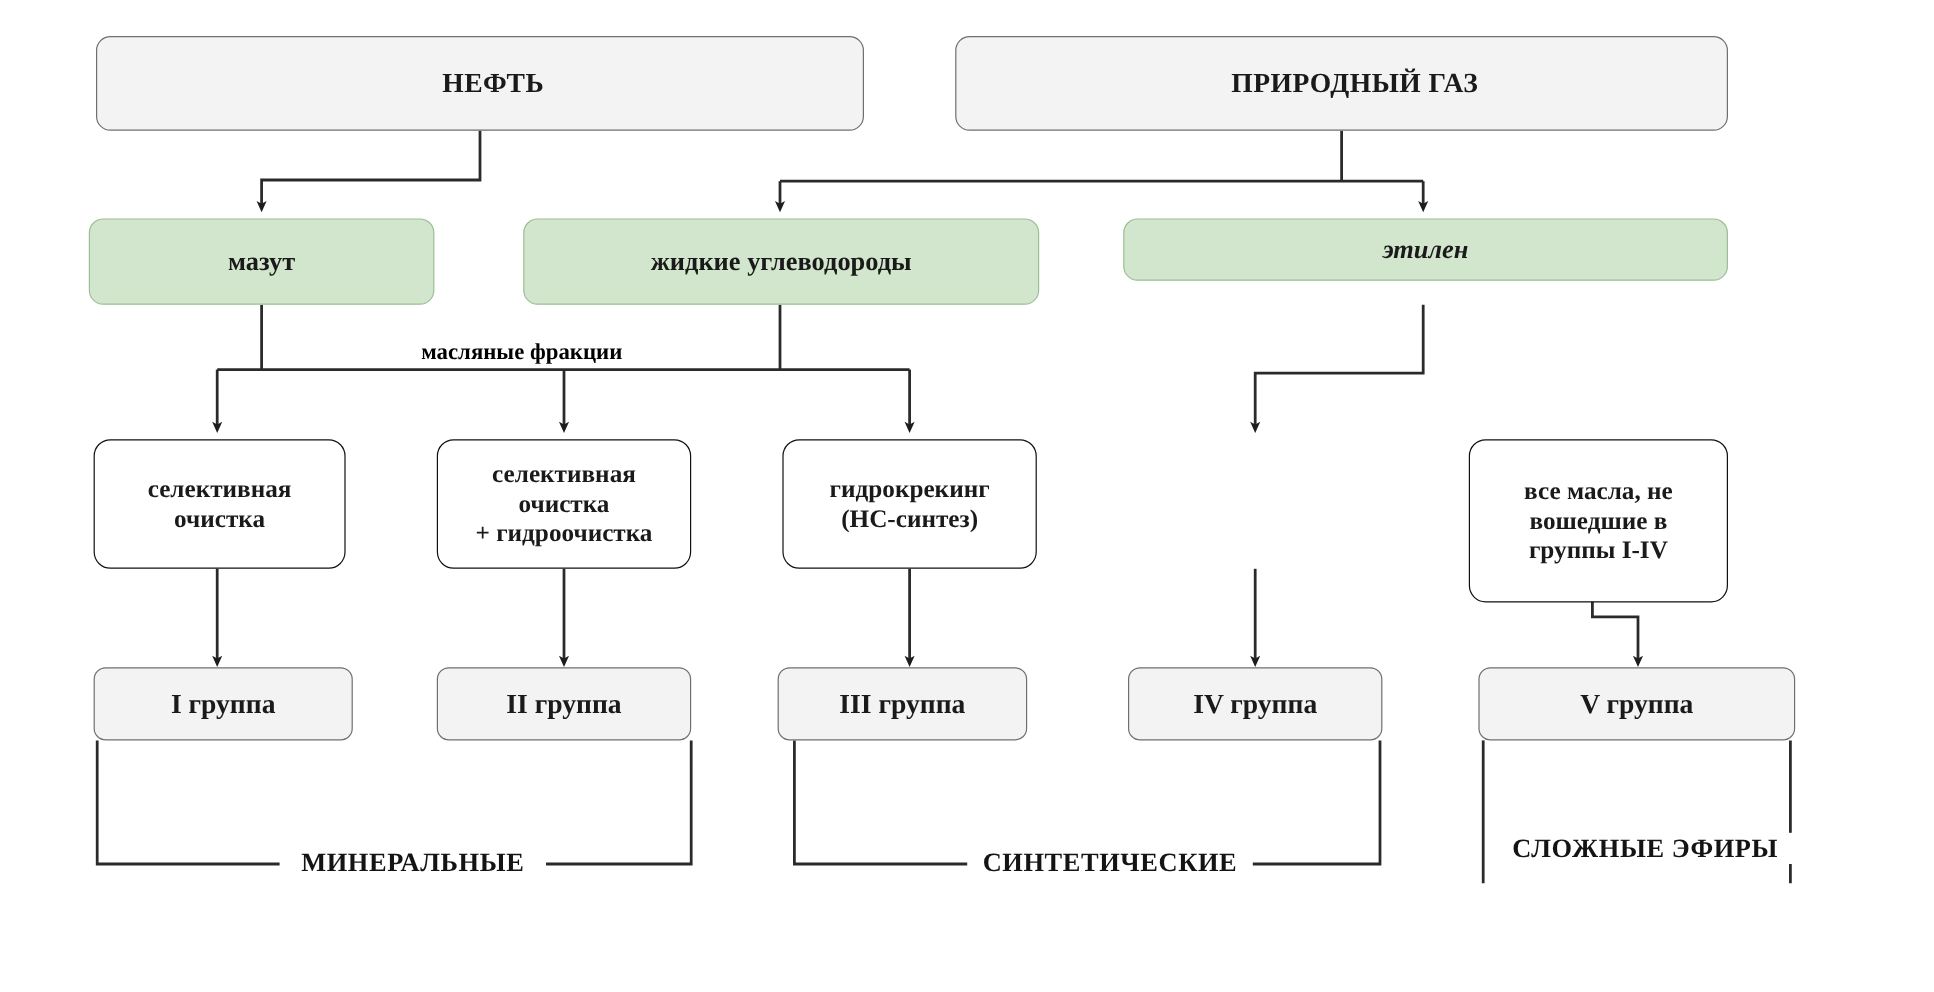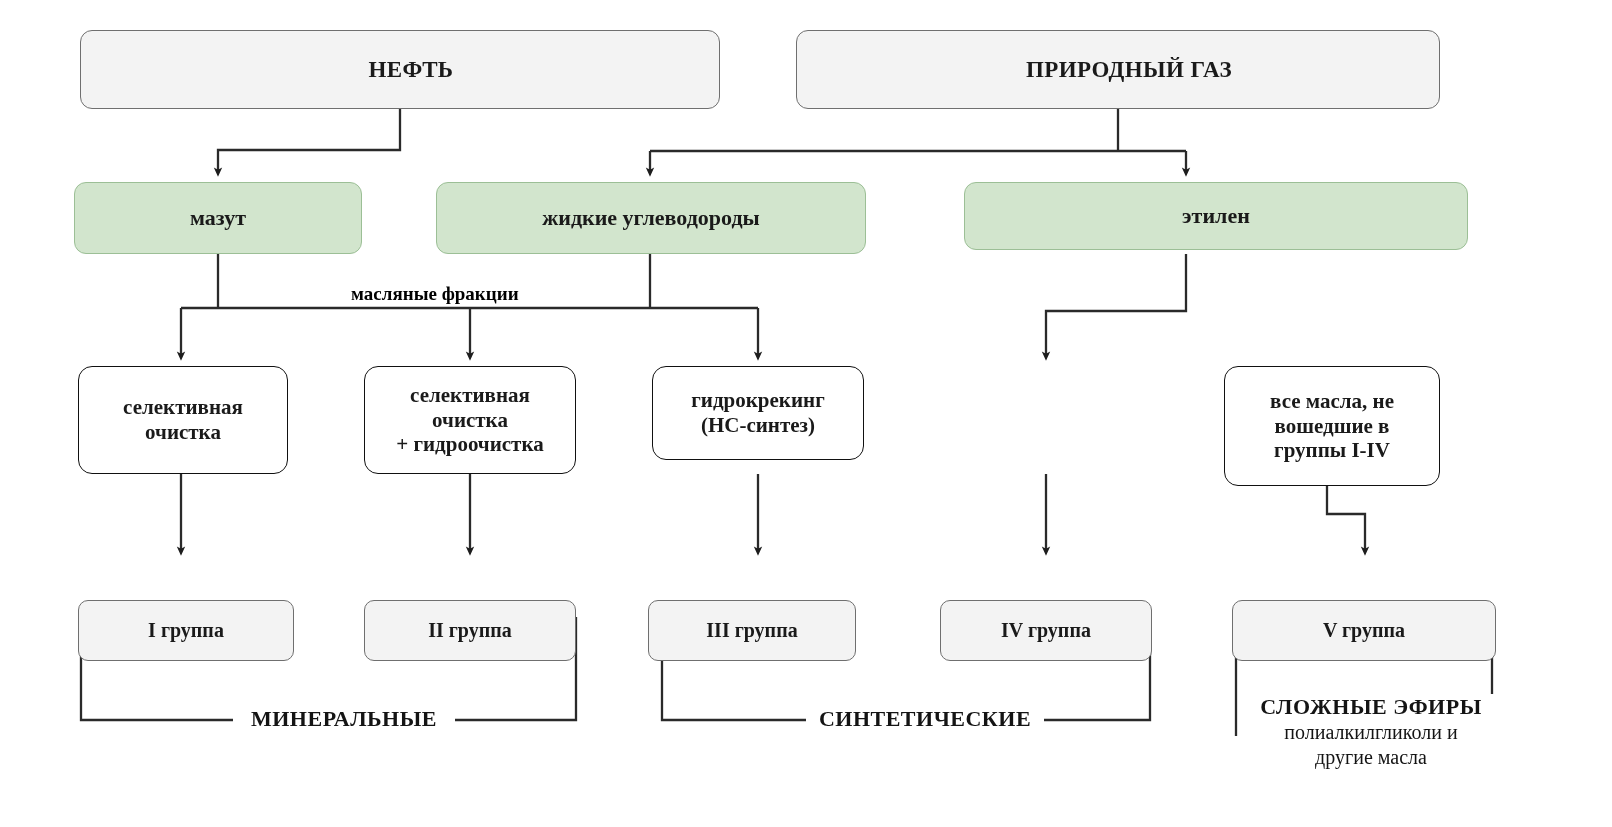--- a/index.html
+++ b/index.html
@@ -58,22 +58,21 @@
   .node-process {
     background: #ffffff;
     border-color: #111111;
     border-radius: 14px;
     font-size: 21px;
   }
   .node-group {
     background: #f3f3f3;
     border-color: #6f6f6f;
     border-radius: 10px;
-    font-size: 20px;
-    margin-top: 44px;
+    font-size: 23px;
   }
   .caption {
     position: absolute;
     text-align: center;
     color: #141414;
     z-index: 3;
     background: #ffffff;
     padding: 0 6px;
   }
   .caption-main {
@@ -153,46 +152,46 @@
   </div>
 
   <div class="node node-source" style="left:796px; top:30px; width:644px; height:79px;">
     <span>ПРИРОДНЫЙ ГАЗ</span>
   </div>
 
   <div class="node node-feed" style="left:436px; top:182px; width:430px; height:72px;">
     <span>жидкие углеводороды</span>
   </div>
 
-  <div class="node node-feed" style="left:964px; top:182px; width:504px; height:68px;">
+  <div class="node node-feed" style="left:936px; top:182px; width:504px; height:52px;font-style:italic;">
     <span>этилен</span>
   </div>
 
   <div class="edge-label" style="left:346px; top:283px;">
     <span>масляные фракции</span>
   </div>
 
   <div class="node node-process" style="left:78px; top:366px; width:210px; height:108px;">
     <span>селективная
 очистка</span>
   </div>
 
   <div class="node node-process" style="left:364px; top:366px; width:212px; height:108px;">
     <span>селективная
 очистка
 + гидроочистка</span>
   </div>
 
-  <div class="node node-process" style="left:652px; top:366px; width:212px; height:94px;">
+  <div class="node node-process" style="left:652px; top:366px; width:212px; height:108px;">
     <span>гидрокрекинг
 (НС-синтез)</span>
   </div>
 
 
-  <div class="node node-process" style="left:1224px; top:366px; width:216px; height:120px;">
+  <div class="node node-process" style="left:1224px; top:366px; width:216px; height:136px;">
     <span>все масла, не
 вошедшие в
 группы I-IV</span>
   </div>
 
   <div class="node node-group" style="left:78px; top:556px; width:216px; height:61px;">
     <span>I группа</span>
   </div>
 
   <div class="node node-group" style="left:364px; top:556px; width:212px; height:61px;">
@@ -214,17 +213,15 @@
   <div class="caption" style="left:233px; top:706px; width:210px;">
     <div class="caption-main">МИНЕРАЛЬНЫЕ</div>
   </div>
 
   <div class="caption" style="left:806px; top:706px; width:226px;">
     <div class="caption-main">СИНТЕТИЧЕСКИЕ</div>
   </div>
 
   <div class="caption" style="left:1240px; top:694px; width:250px;">
     <div class="caption-main">СЛОЖНЫЕ ЭФИРЫ</div>
-    <div class="caption-sub" style="white-space: pre-line;">полиалкилгликоли и
-другие масла</div>
   </div>
 
 </div>
 
 </body></html>

